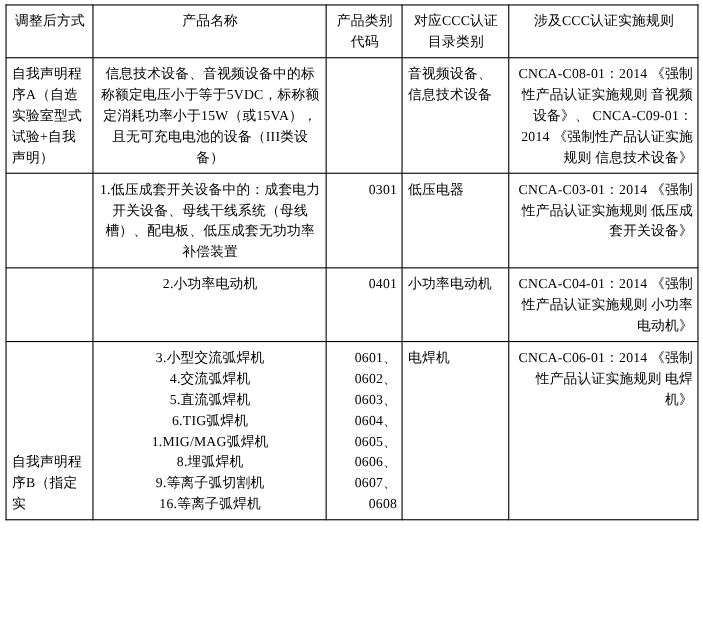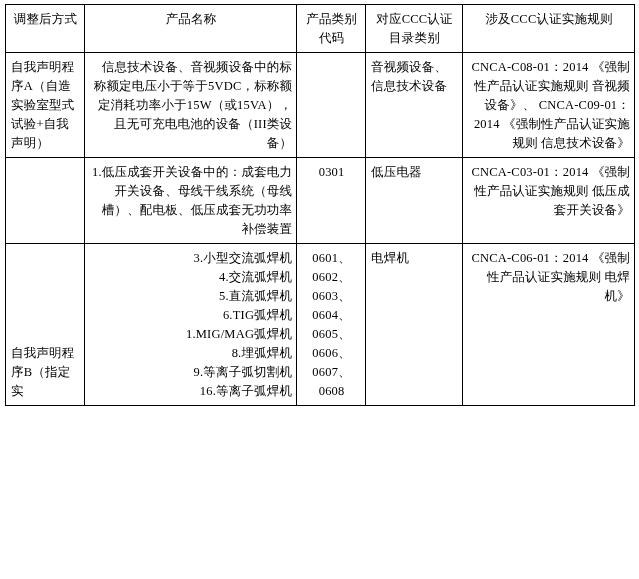--- a/index.html
+++ b/index.html
@@ -50,25 +50,25 @@
 
   td.colA {
     text-align: left;
     vertical-align: top;
     line-height: 21px;
   }
   td.colA.bottom {
     vertical-align: bottom;
   }
   td.colB {
-    text-align: right;
+    text-align: center;
     line-height: 21px;
   }
   td.colC {
-    text-align: center;
+    text-align: right;
     line-height: 21px;
   }
   td.colD {
     text-align: left;
     line-height: 21px;
   }
   td.colE {
     text-align: right;
     line-height: 21px;
   }
@@ -107,20 +107,27 @@
       </tr>
 
       <tr>
         <td class="colA"></td>
         <td class="colB">1.低压成套开关设备中的：成套电力开关设备、母线干线系统（母线槽）、配电板、低压成套无功功率补偿装置</td>
         <td class="colC">0301</td>
         <td class="colD">低压电器</td>
         <td class="colE">CNCA-C03-01：2014 《强制性产品认证实施规则 低压成套开关设备》</td>
       </tr>
 
+      <tr>
+        <td class="colA"></td>
+        <td class="colB">2.小功率电动机</td>
+        <td class="colC">0401</td>
+        <td class="colD">小功率电动机</td>
+        <td class="colE">CNCA-C04-01：2014 《强制性产品认证实施规则 小功率电动机》</td>
+      </tr>
 
       <tr>
         <td class="colA bottom">自我声明程序B（指定实</td>
         <td class="colB">
           <span class="listline blockline">3.小型交流弧焊机</span>
           <span class="listline blockline">4.交流弧焊机</span>
           <span class="listline blockline">5.直流弧焊机</span>
           <span class="listline blockline">6.TIG弧焊机</span>
           <span class="listline blockline">1.MIG/MAG弧焊机</span>
           <span class="listline blockline">8.埋弧焊机</span>

